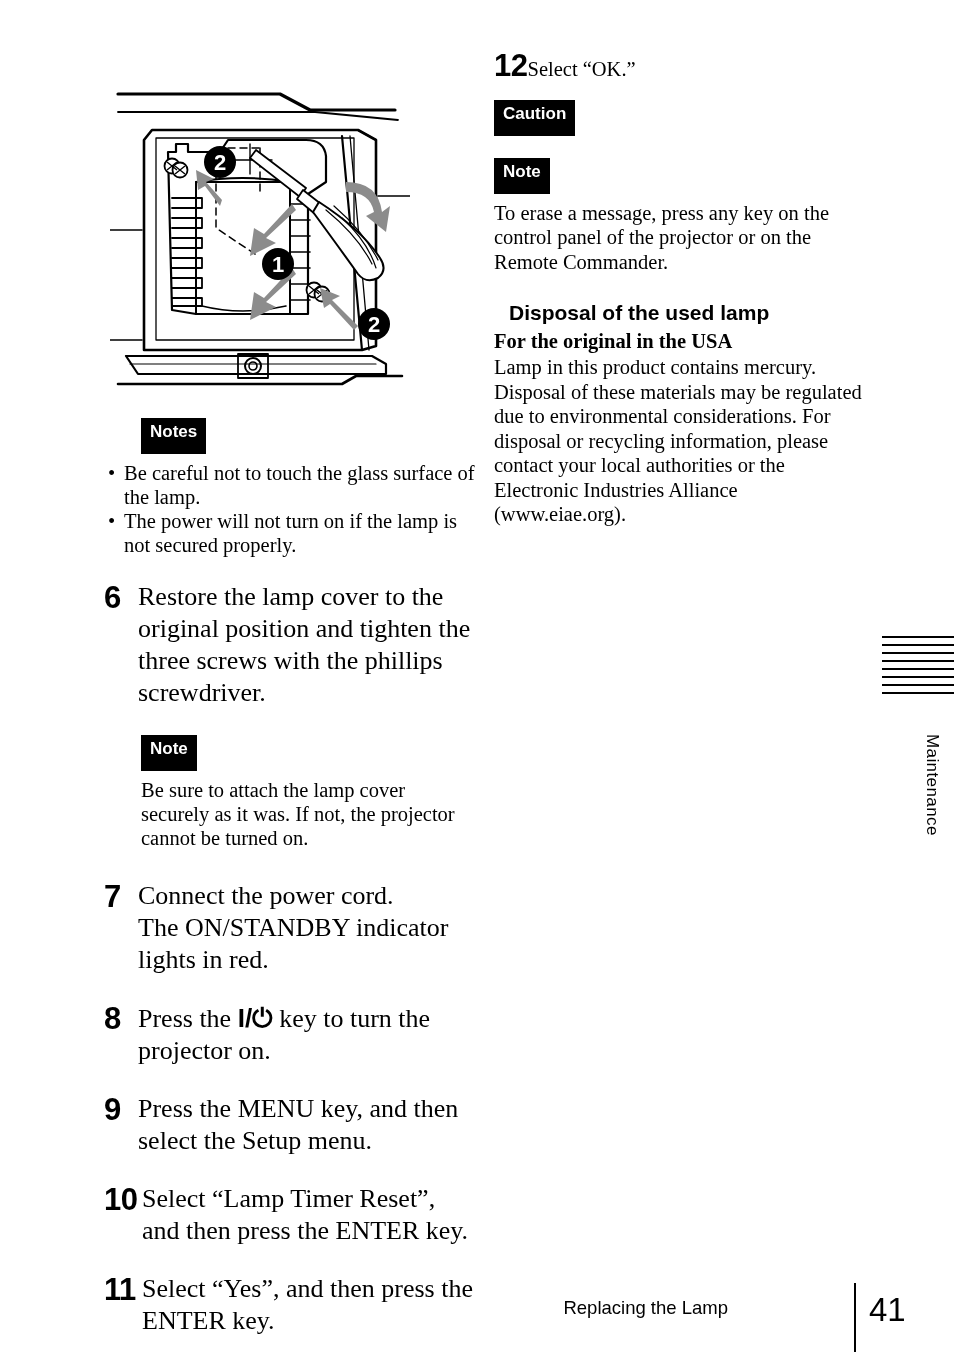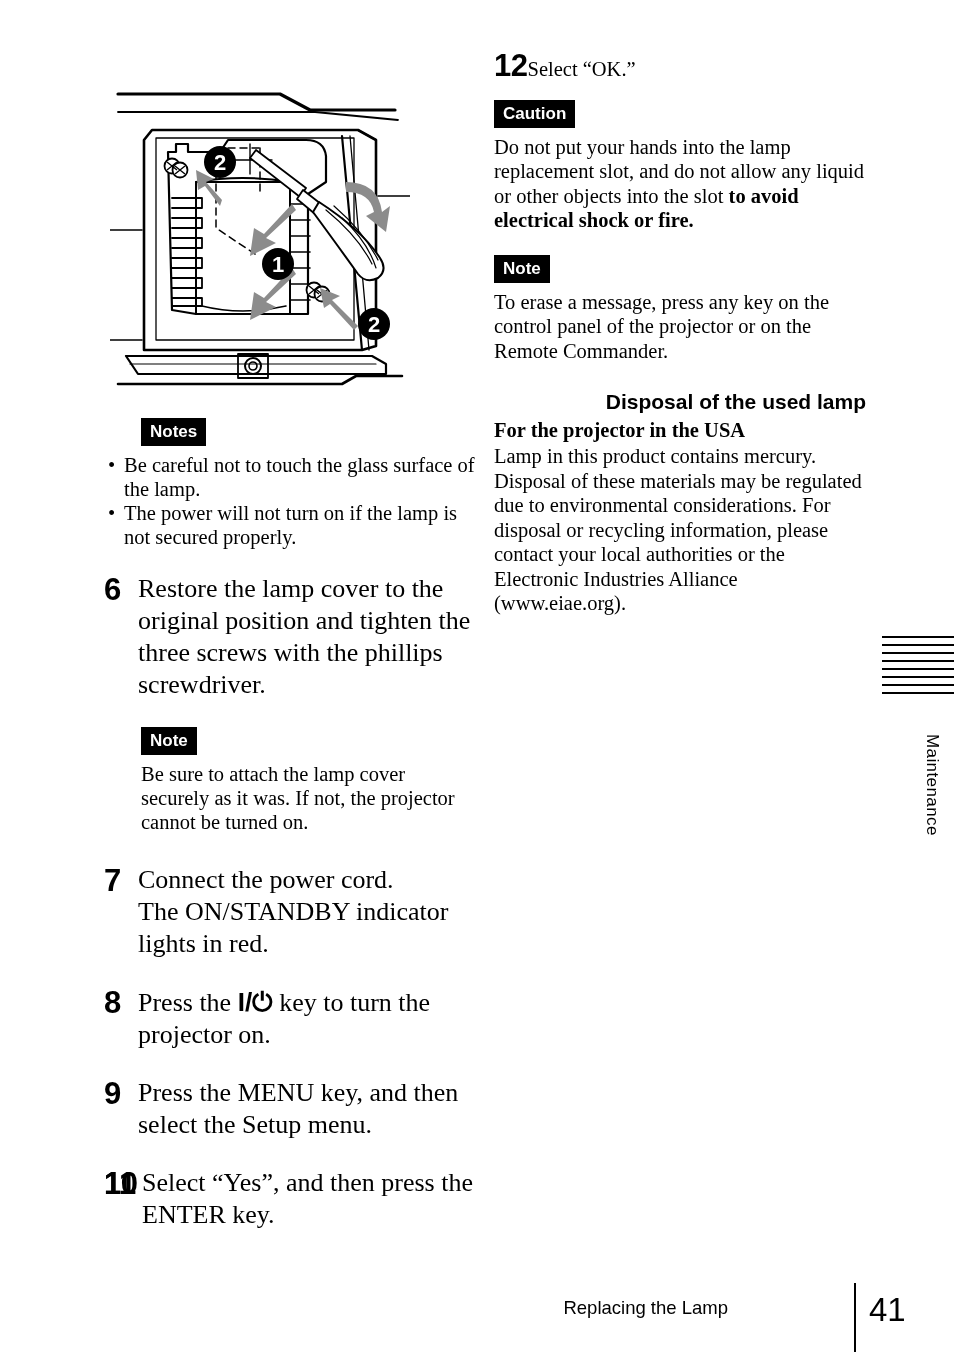--- a/index.html
+++ b/index.html
@@ -49,21 +49,21 @@
 
   
   .badge {
     display: inline-block;
     background: #000000;
     color: #ffffff;
     font-family: "Liberation Sans", sans-serif;
     font-weight: bold;
     font-size: 17px;
     line-height: 1;
-    padding: 5px 9px 6px 9px;
+    padding: 5px 9px 14px 9px;
   }
   .badge-wrap { margin-bottom: 7px; }
 
   .note-block {
     font-family: "Liberation Serif", serif;
     font-size: 20.5px;
     line-height: 24px;
   }
   .indent { margin-left: 37px; }
 
@@ -84,21 +84,20 @@
     top: 0;
   }
 
   
   .head-sans {
     font-family: "Liberation Sans", sans-serif;
     font-weight: bold;
     font-size: 21px;
     line-height: 26px;
     margin: 0 0 3px 15px;
-    text-align: right;
   }
   .head-serif-bold {
     font-family: "Liberation Serif", serif;
     font-weight: bold;
     font-size: 20.5px;
     line-height: 25px;
     margin: 0 0 1px 0;
   }
   .body-serif {
     font-family: "Liberation Serif", serif;
@@ -344,20 +343,21 @@
   </div>
 
   <div class="step">
     <div class="step-num">9</div>
     <div class="step-body">Press the MENU key, and then select the Setup menu.</div>
   </div>
 
   <div class="step wide">
     <div class="step-num">10</div>
     <div class="step-body">
+      <span class="sub-line">Select “Lamp Timer Reset”, and then press the ENTER key.</span>
     </div>
   </div>
 
   <div class="step wide">
     <div class="step-num">11</div>
     <div class="step-body">
       <span class="sub-line">Select “Yes”, and then press the ENTER key.</span>
     </div>
   </div>
 
@@ -366,33 +366,32 @@
 <div id="right-column" class="col" style="top:50px;">
 
   <div style="position:relative; margin-bottom:18px;">
     <span class="step-num" style="position:static; display:inline;">12</span><span class="body-serif">Select “OK.”</span>
   </div>
 
   <div style="margin-bottom:22px;">
     <div class="badge-wrap">
       <span class="badge">Caution</span>
     </div>
-    <div class="body-serif"><span>Do not put your hands into the lamp replacement slot, and do not allow any liquid or other objects into the slot </span><b class="inline-bold">to avoid electrical shock or fire.</b></div>
   </div>
 
   <div style="margin-bottom:26px;">
     <div class="badge-wrap">
       <span class="badge">Note</span>
     </div>
     <div class="body-serif">To erase a message, press any key on the control panel of the projector or on the Remote Commander.</div>
   </div>
 
   <div>
     <h3 class="head-sans">Disposal of the used lamp</h3>
-    <div class="head-serif-bold">For the projector in the USA</div>
+    <div class="head-serif-bold">For the original in the USA</div>
     <div class="body-serif">Lamp in this product contains mercury. Disposal of these materials may be regulated due to environmental considerations. For disposal or recycling information, please contact your local authorities or the Electronic Industries Alliance (www.eiae.org).</div>
   </div>
 
 </div>
 
 <div id="side-tab">
   <div class="rules">
     <i></i>
     <i></i>
     <i></i>

